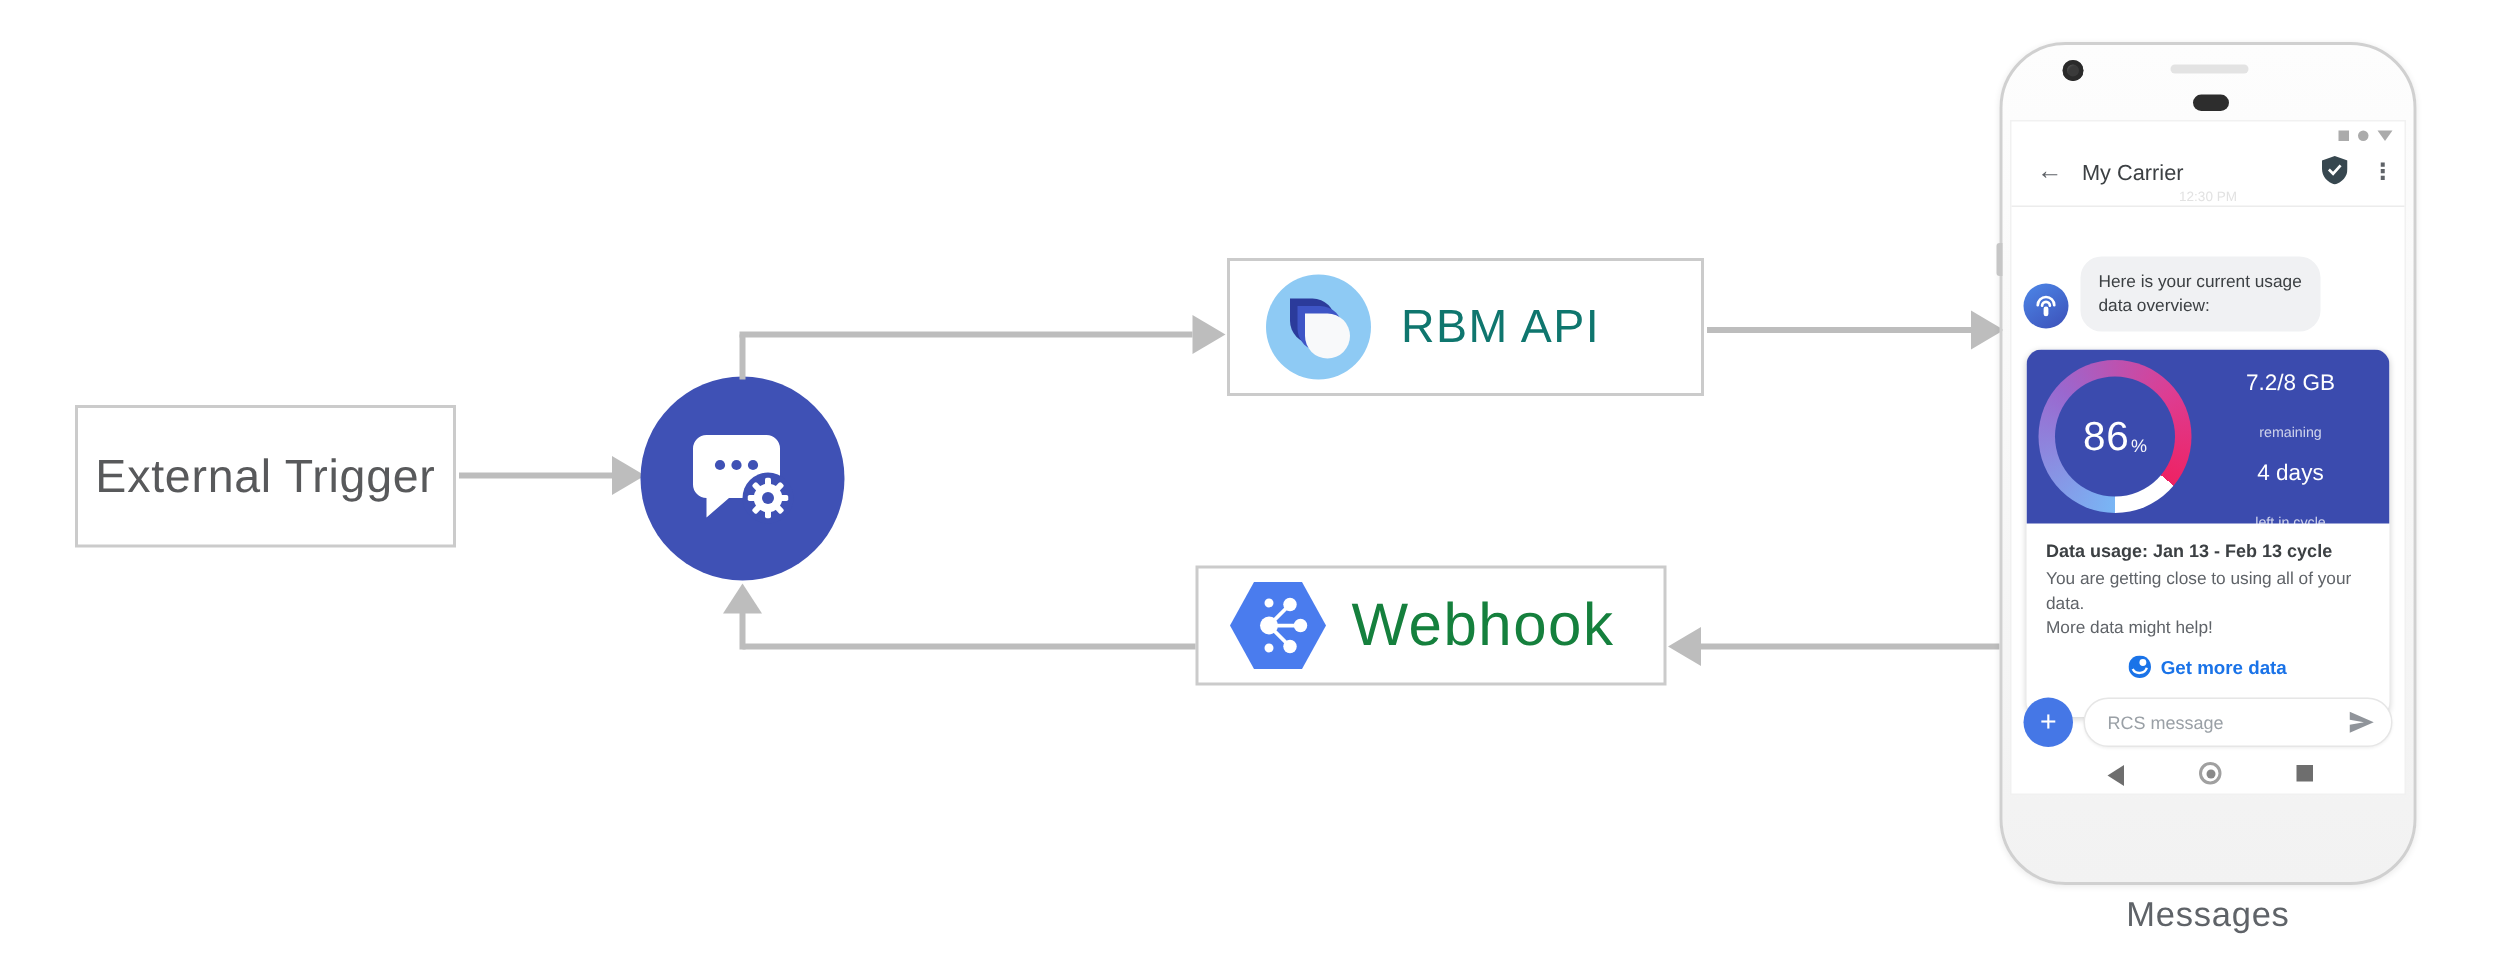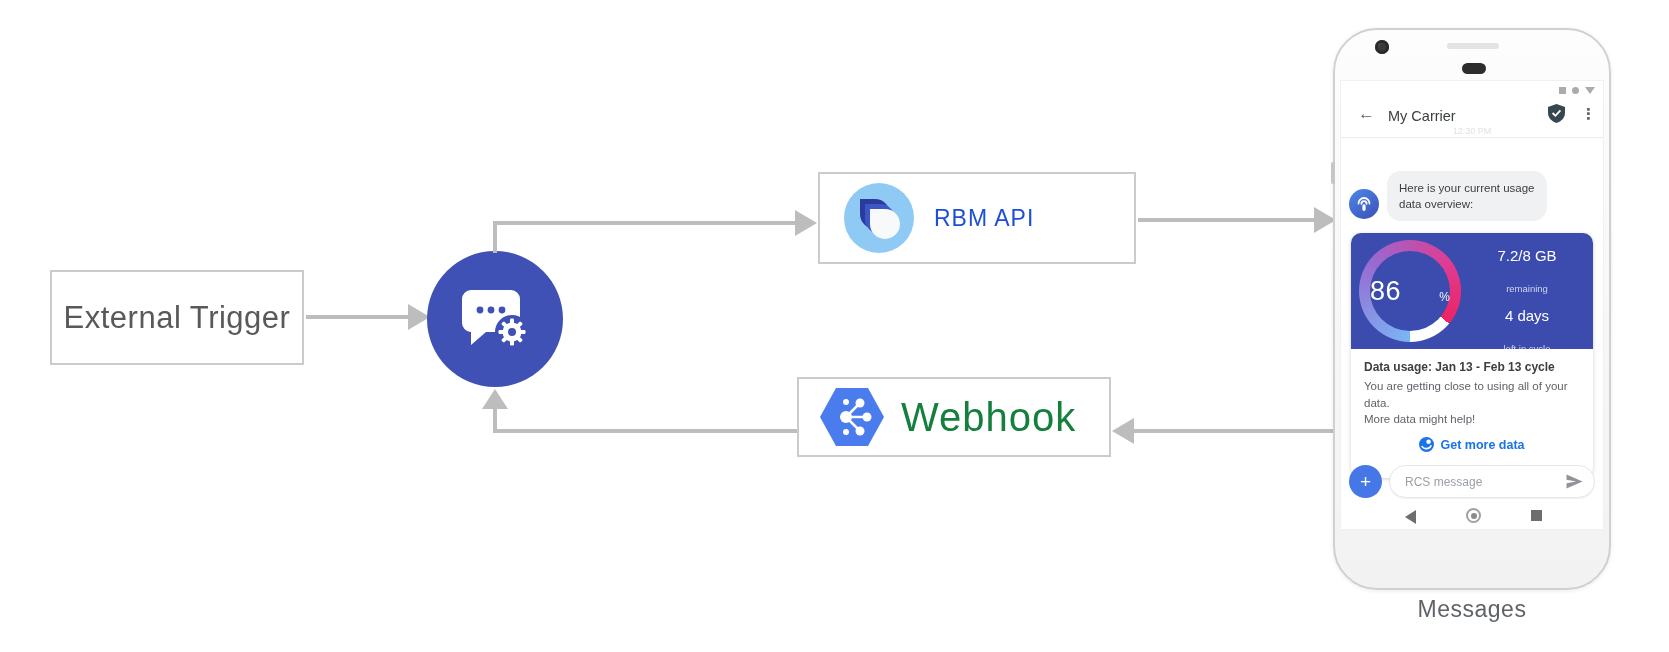--- a/index.html
+++ b/index.html
@@ -18,21 +18,21 @@
 
   #ext-box { left:50px; top:270px; width:254px; height:95px; justify-content:center; }
   #ext-box span { font-size:31px; }
 
   #agent-circle { position:absolute; left:427px; top:251px; width:136px; height:136px; border-radius:50%;
                   background:#3f51b5; display:flex; align-items:center; justify-content:center; }
   #agent-label { position:absolute; left:385px; top:418px; width:220px; text-align:center; font-size:31px;
                  font-weight:300; color:#58595b; letter-spacing:.5px; }
 
   #api-box { left:818px; top:172px; width:318px; height:92px; padding-left:22px; gap:18px; }
-  #api-box .dlabel { font-size:23px; color:#1d4ed8; letter-spacing:1px; }
+  #api-box .dlabel { font-size:31px; color:#0f766e; letter-spacing:1px; }
 
   #webhook-box { left:797px; top:377px; width:314px; height:80px; padding-left:20px; gap:16px; }
   #webhook-box .dlabel { font-size:40px; color:#15803d; letter-spacing:1px; }
 
   #messages-caption { position:absolute; left:1333px; top:596px; width:278px; text-align:center;
                       font-size:23px; font-weight:300; color:#5f6368; letter-spacing:.5px; }
 
   
   #phone { position:absolute; left:1333px; top:28px; width:278px; height:562px;
            background:linear-gradient(180deg,#fdfdfd,#f2f2f2); border:2px solid #d0d0d0;
@@ -60,21 +60,21 @@
   .avatar { position:absolute; left:8px; top:108px; width:30px; height:30px; border-radius:50%;
             background:linear-gradient(145deg,#4d87e8,#3c50b8); display:flex; align-items:center; justify-content:center; }
   .bubble { position:absolute; left:46px; top:90px; width:160px; background:#f0f1f3; border-radius:14px;
             padding:9px 12px; font-size:11.5px; line-height:1.4; color:#3c4043; }
 
   .card { position:absolute; left:10px; top:152px; width:242px; border-radius:10px; background:#fff;
           box-shadow:0 1px 4px rgba(0,0,0,.18); overflow:hidden; }
   .card-top { position:relative; height:116px; background:#3b4bae; }
   .gauge-ring { position:absolute; left:8px; top:7px; width:102px; height:102px; border-radius:50%; }
   .gauge-inner { position:absolute; left:19px; top:18px; width:80px; height:80px; border-radius:50%;
-                 background:#3b4bae; display:flex; align-items:center; justify-content:space-between; color:#fff; }
+                 background:#3b4bae; display:flex; align-items:center; justify-content:center; color:#fff; }
   .gauge-pct { font-size:27px; font-weight:300; letter-spacing:.5px; }
   .gauge-sign { font-size:12px; margin-top:12px; margin-left:1px; opacity:.95; }
   .card-stats { position:absolute; left:116px; top:14px; width:120px; text-align:center; color:#fff; }
   .stat-big { font-size:15px; font-weight:normal; }
   .stat-small { font-size:9.5px; color:rgba(255,255,255,.75); margin-top:19px; }
   .stat-gap { height:13px; }
   .card-bottom { padding:11px 13px 26px; }
   .usage-title { font-size:12px; font-weight:bold; color:#3c4043; }
   .usage-body { font-size:11.5px; line-height:1.45; color:#5f6368; margin-top:4px; }
   .card-action { margin-top:9px; display:flex; align-items:center; justify-content:center; gap:6px;

